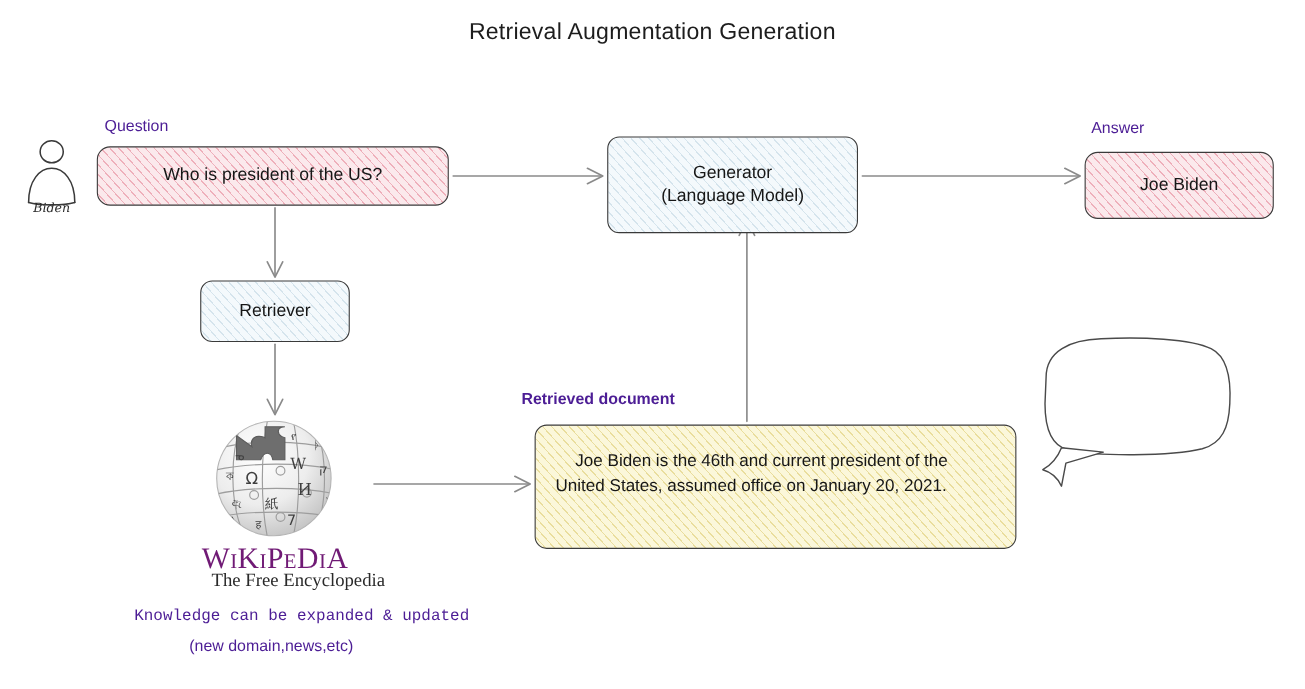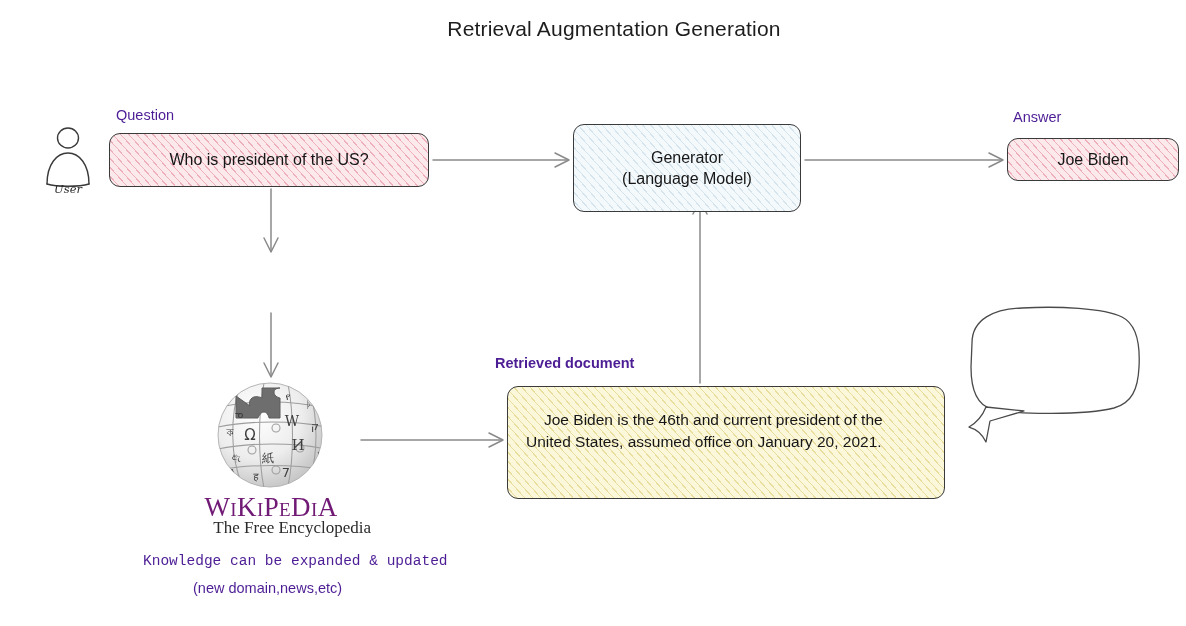--- a/index.html
+++ b/index.html
@@ -12,21 +12,20 @@
     height: 626px;
     position: relative;
     overflow: hidden;
     font-family: "Liberation Sans", sans-serif;
     color: #1a1a1a;
   }
 
   #diagram-root {
     position: absolute;
     inset: 0;
-    margin-left: 21px;
   }
 
   
   .title {
     position: absolute;
     left: 0;
     top: 17px;
     width: 1186px;
     text-align: center;
     font-size: 21px;
@@ -65,20 +64,21 @@
   }
   
   .hatch-pink {
     background-color: #fbe9ec;
     background-image: repeating-linear-gradient(
         48deg,
         rgba(228,128,146,.55) 0px,
         rgba(228,128,146,.55) 1px,
         rgba(228,128,146,0) 1px,
         rgba(228,128,146,0) 6px);
+    border-radius: 12px;
   }
   .hatch-blue {
     background-color: #f4f9fc;
     background-image: repeating-linear-gradient(
         48deg,
         rgba(150,185,205,.33) 0px,
         rgba(150,185,205,.33) 1px,
         rgba(150,185,205,0) 1px,
         rgba(150,185,205,0) 6px);
   }
@@ -87,21 +87,21 @@
     background-image: repeating-linear-gradient(
         48deg,
         rgba(216,196,96,.5) 0px,
         rgba(216,196,96,.5) 1px,
         rgba(216,196,96,0) 1px,
         rgba(216,196,96,0) 6px);
   }
 
   #node-question { left: 88px;  top: 133px; width: 320px; height: 54px; }
   #node-generator{ left: 552px; top: 124px; width: 228px; height: 88px; }
-  #node-answer   { left: 986px; top: 138px; width: 172px; height: 43px; }
+  #node-answer   { left: 986px; top: 138px; width: 172px; height: 61px; }
   #node-retriever{ left: 182px; top: 255px; width: 136px; height: 56px; }
   #node-document {
     left: 486px; top: 386px; width: 438px; height: 113px;
     justify-content: flex-start;
     align-items: flex-start;
   }
   #node-document .node-text {
     text-align: left;
     padding: 22px 40px 0 18px;
     text-indent: 18px;
@@ -221,39 +221,42 @@
     </g>
   </svg>
 
   <svg id="user-figure" viewBox="0 0 54 62" xmlns="http://www.w3.org/2000/svg">
     <g fill="none" stroke="#3a3a3a" stroke-width="1.4" stroke-linecap="round">
       <ellipse cx="27" cy="12" rx="10.5" ry="10"></ellipse>
       <path d="M6,58 C6,38 16,27 27,27 C38,27 48,38 48,58"></path>
       <path d="M6,58 C16,61 38,61 48,58"></path>
     </g>
   </svg>
-  <div id="user-label">User</div>
+  <div id="user-label">Biden</div>
 
   <div class="caption" id="label-question">Question</div>
   <div class="caption" id="label-answer">Answer</div>
   <div class="caption" id="label-document">Retrieved document</div>
 
   <div class="node hatch-pink" id="node-question">
     <span class="node-text">Who is president of the US?</span>
   </div>
 
   <div class="node hatch-blue" id="node-generator">
     <span class="node-text">Generator
 (Language Model)</span>
   </div>
 
   <div class="node hatch-pink" id="node-answer">
     <span class="node-text">Joe Biden</span>
   </div>
 
+  <div class="node hatch-blue" id="node-retriever">
+    <span class="node-text">Retriever</span>
+  </div>
 
   <div class="node hatch-yellow" id="node-document">
     <span class="node-text">Joe Biden is the 46th and current president of the United States, assumed office on January 20, 2021.</span>
   </div>
 
   <svg id="wiki-logo" viewBox="0 0 132 118" xmlns="http://www.w3.org/2000/svg">
     <defs>
       <radialGradient id="globeShade" cx="38%" cy="30%" r="78%">
         <stop offset="0%" stop-color="#ffffff"></stop>
         <stop offset="55%" stop-color="#ededed"></stop>

